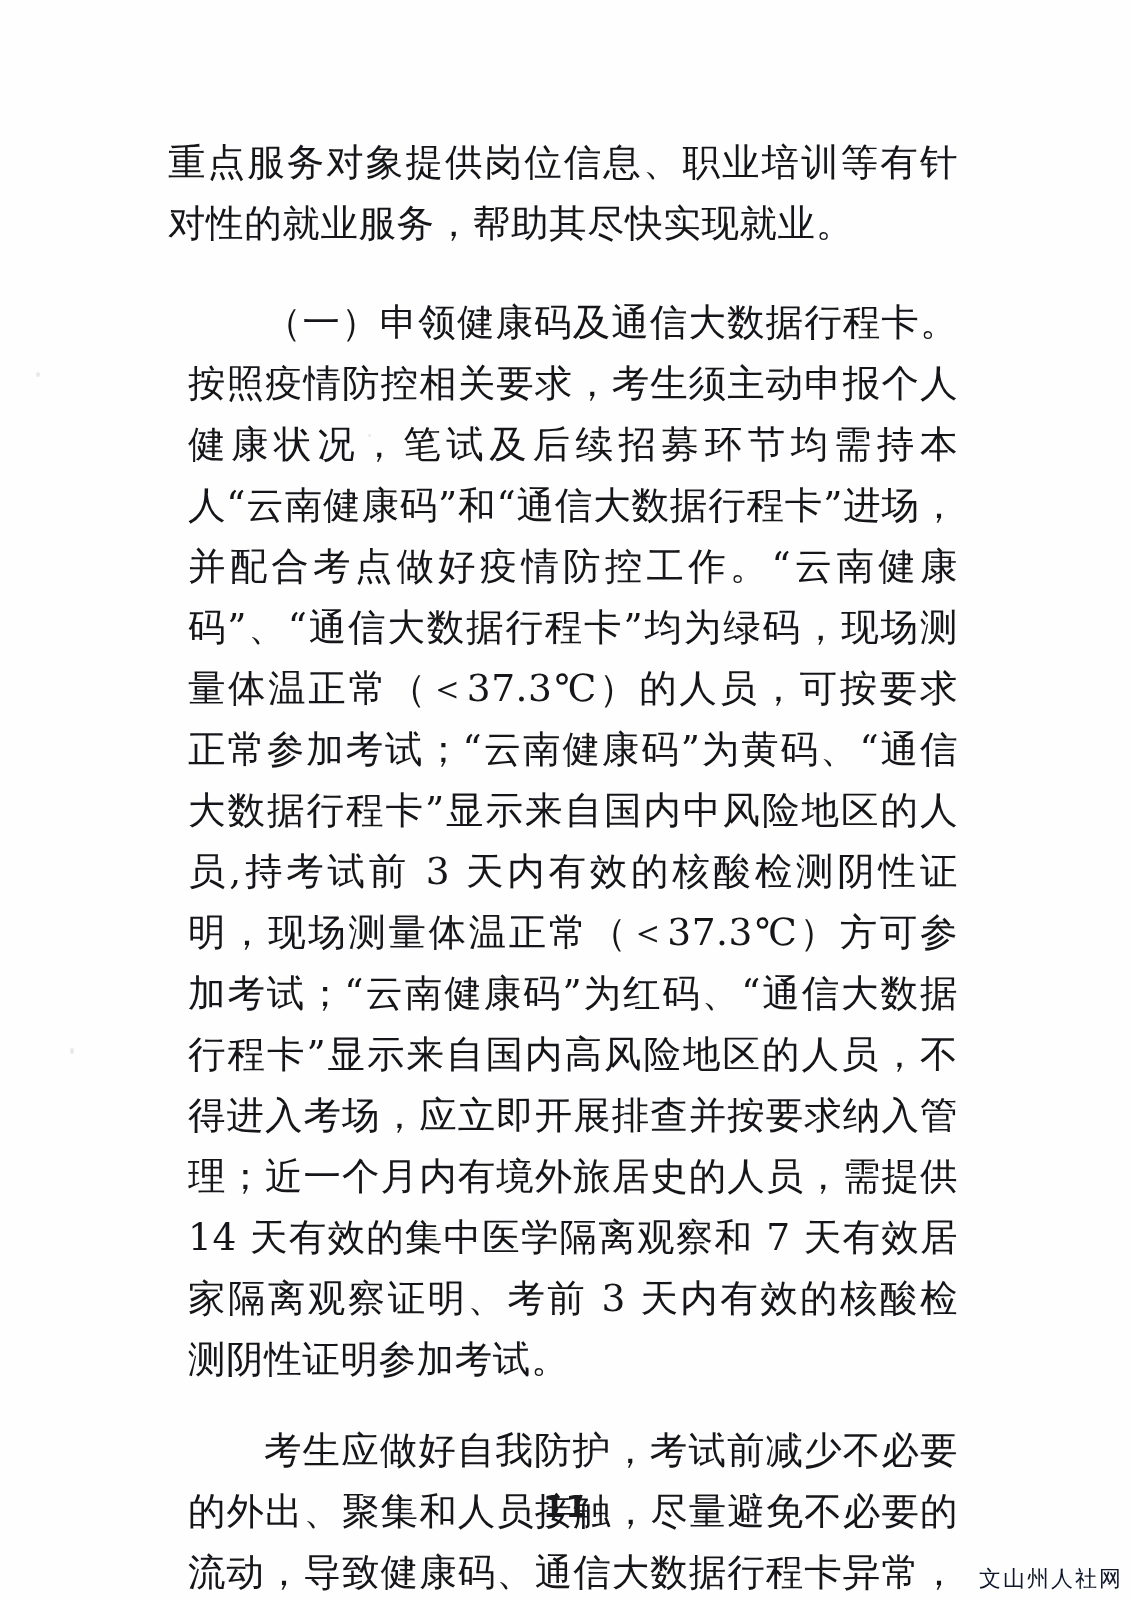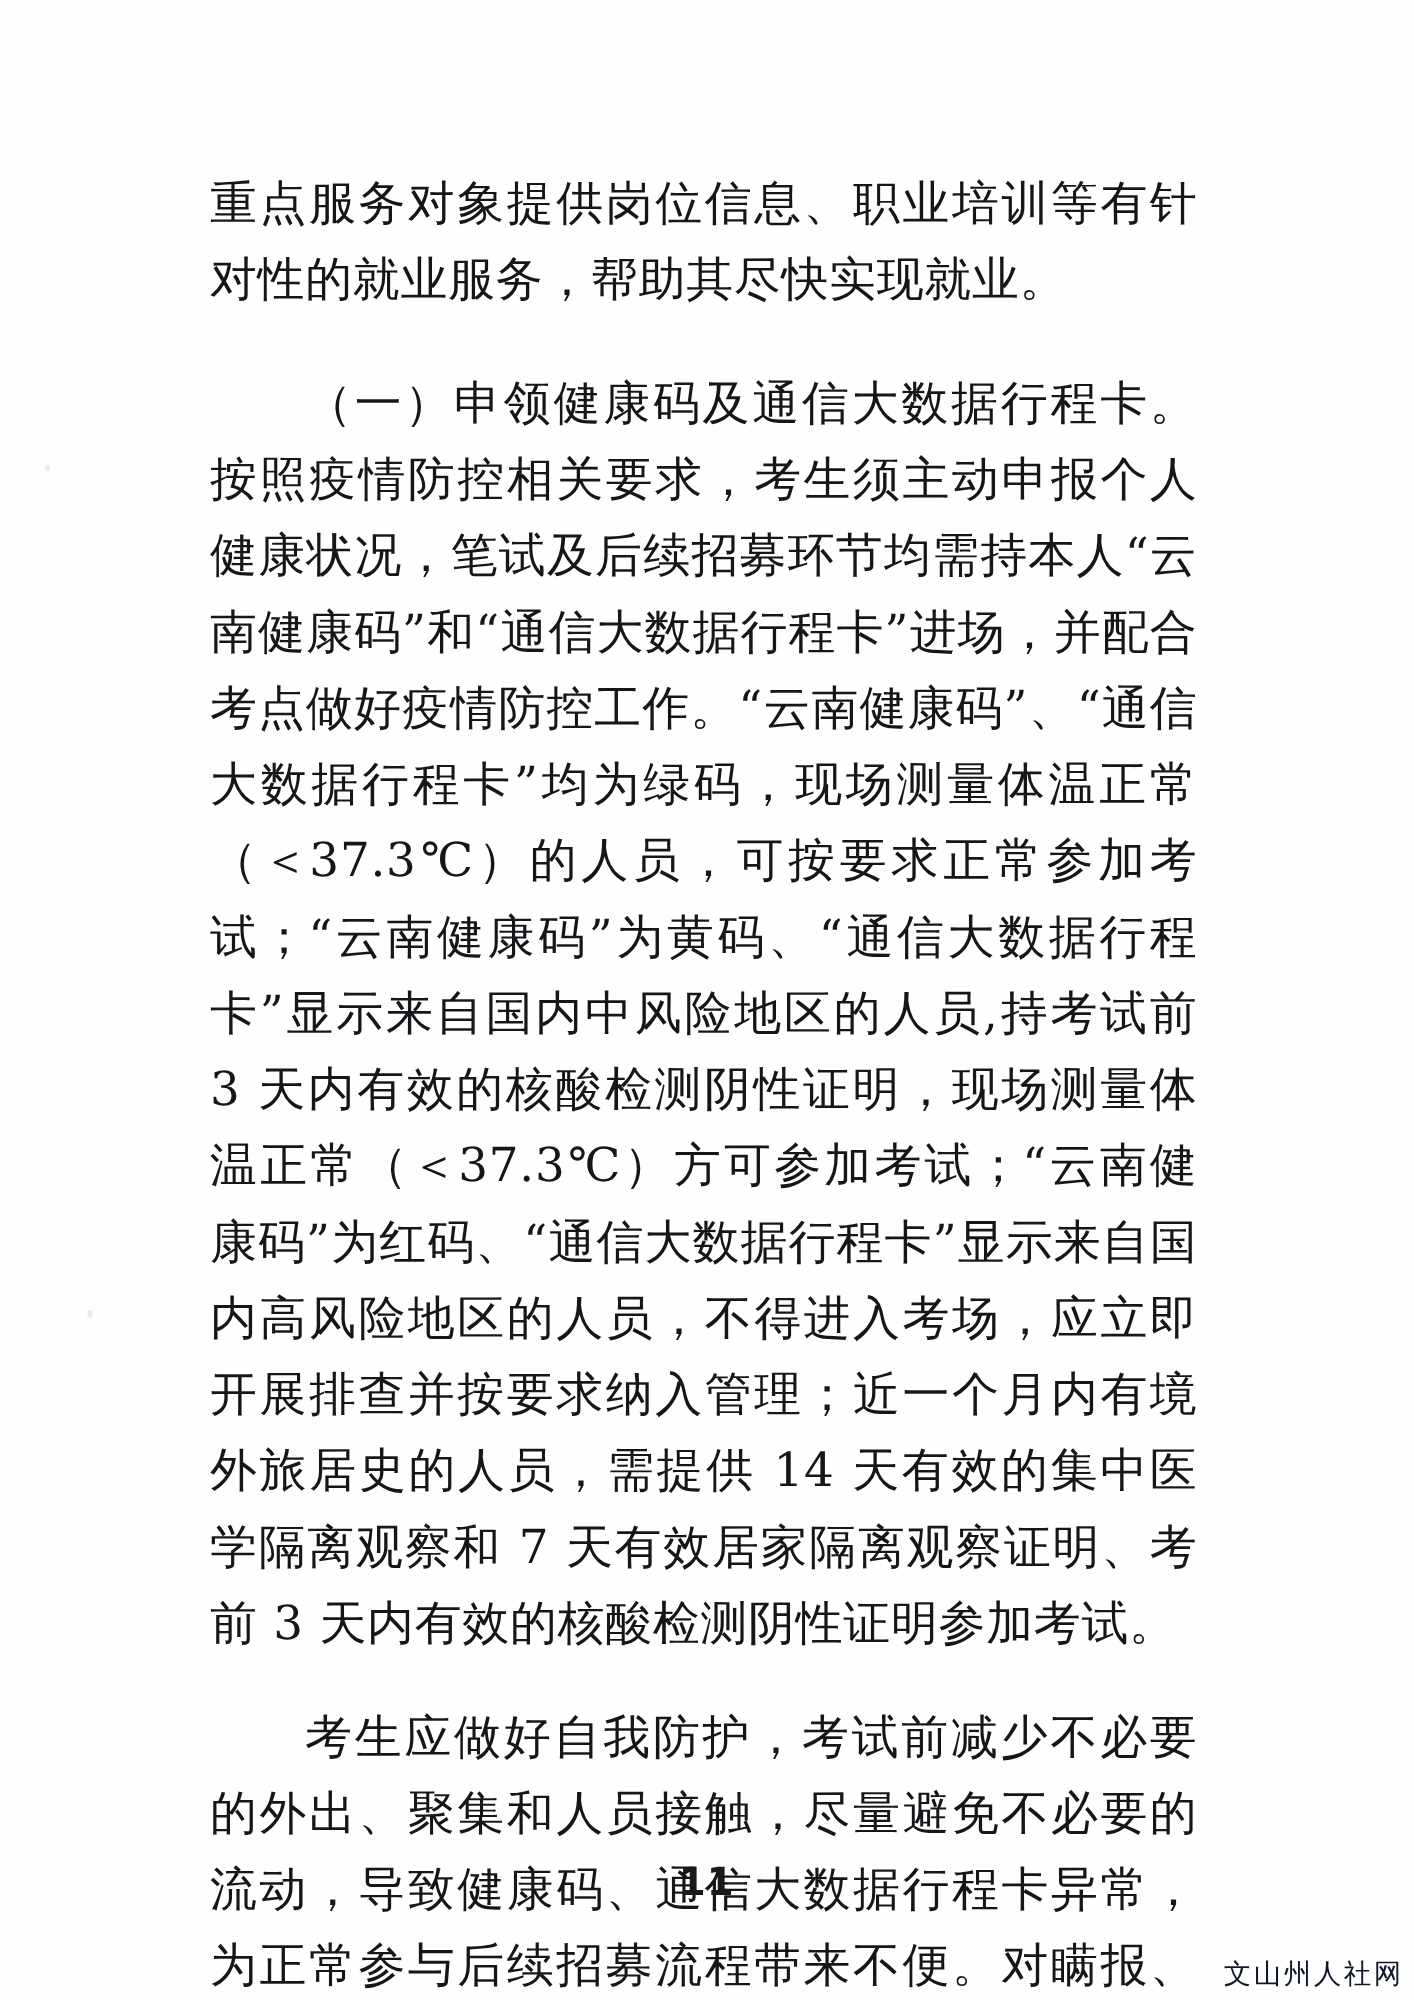--- a/index.html
+++ b/index.html
@@ -39,20 +39,21 @@
     color: #16161a;
     text-align: justify;
     text-justify: inter-character;
     letter-spacing: 0.6px;
     margin: 0;
     font-weight: 400;
     -webkit-font-smoothing: antialiased;
   }
   .para.indent {
     text-indent: 76px;
+    margin-left: 20px;
   }
 
   .gap-sm { height: 8px; }
   .gap-md { height: 30px; }
 
   
   .heading {
     font-family: "DejaVu Sans", "Liberation Sans", sans-serif;
     font-size: 40px;
     line-height: 61px;

